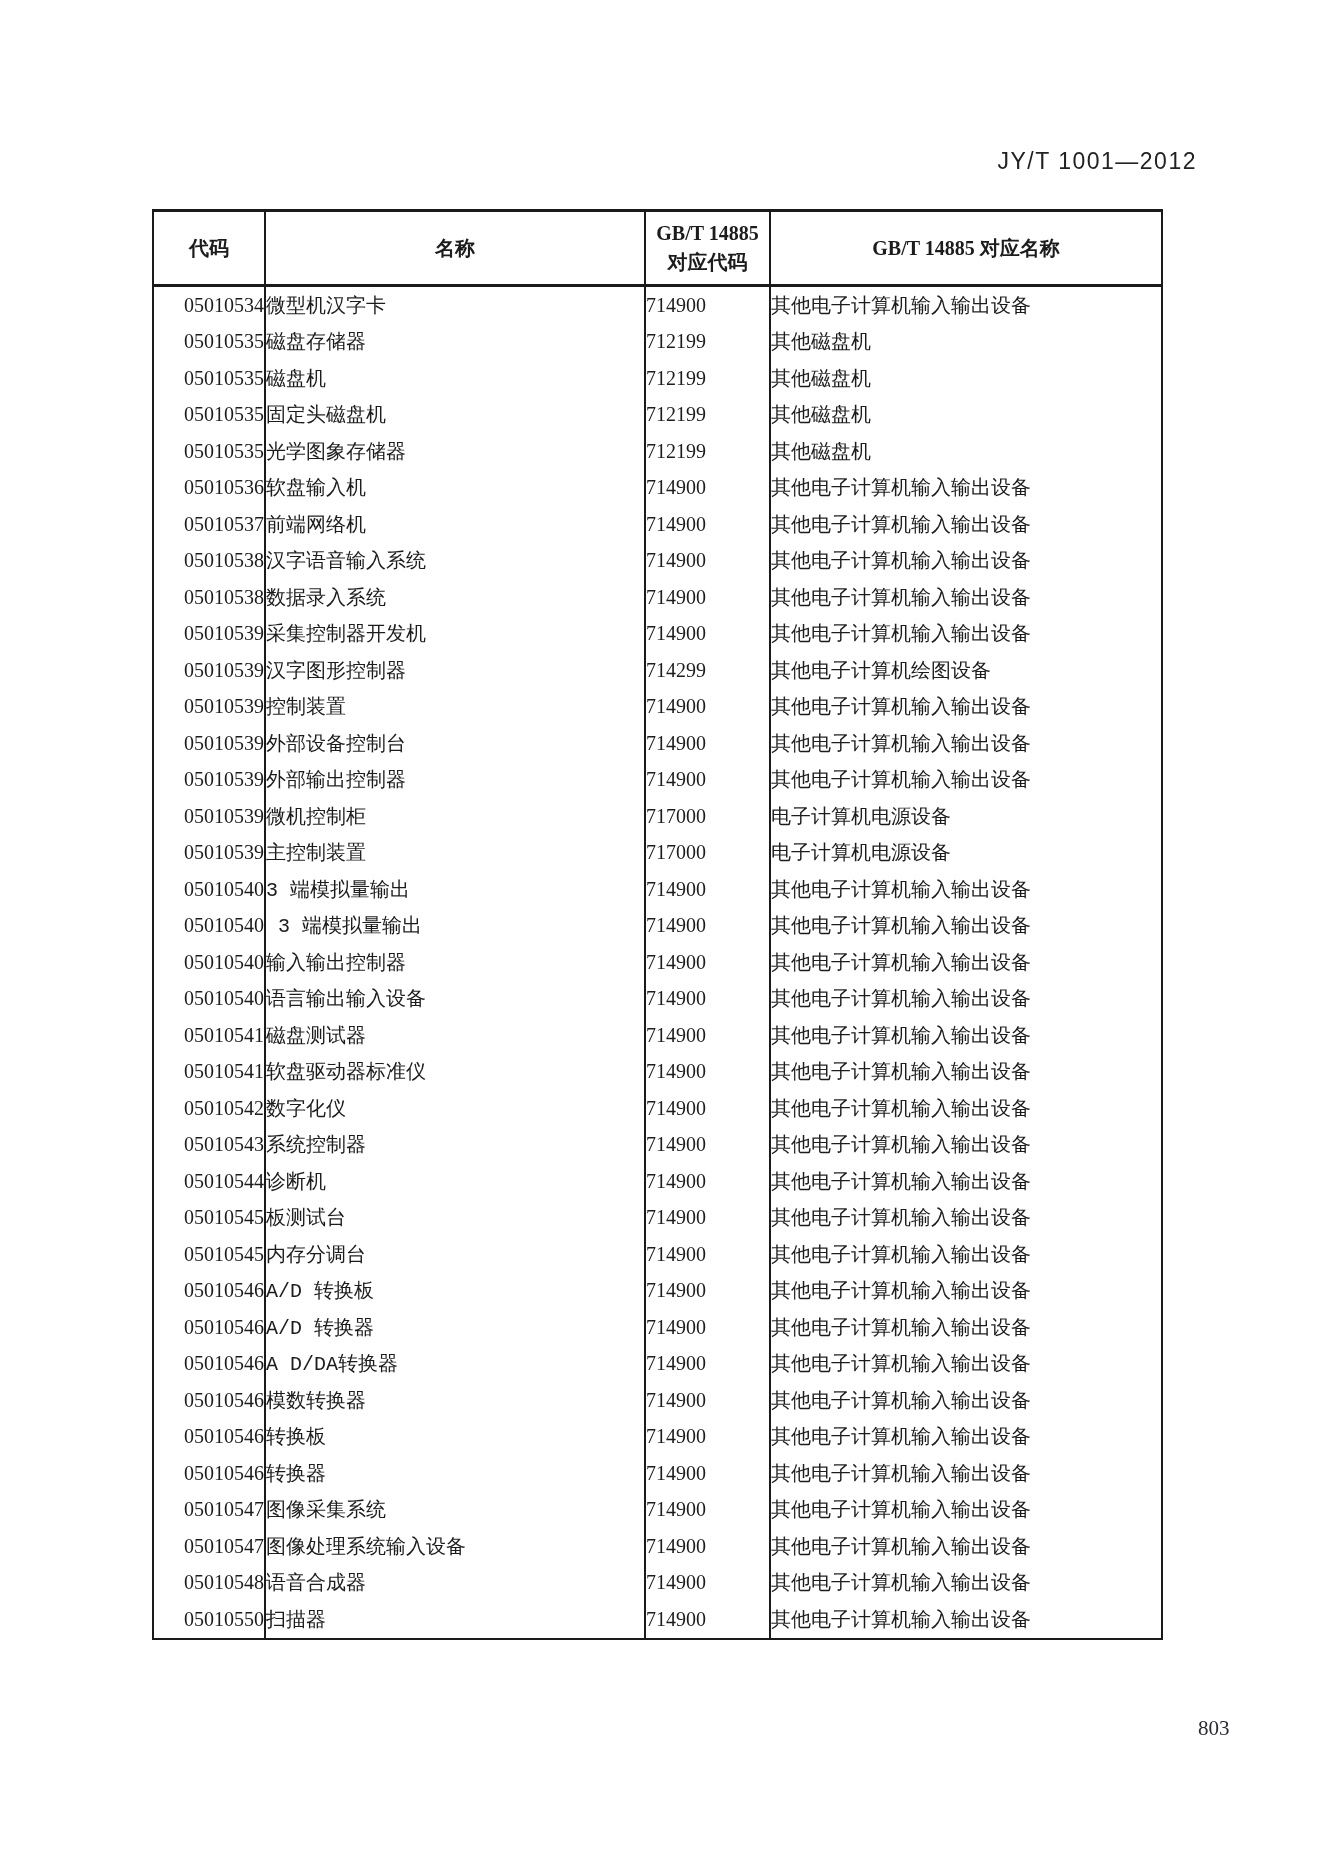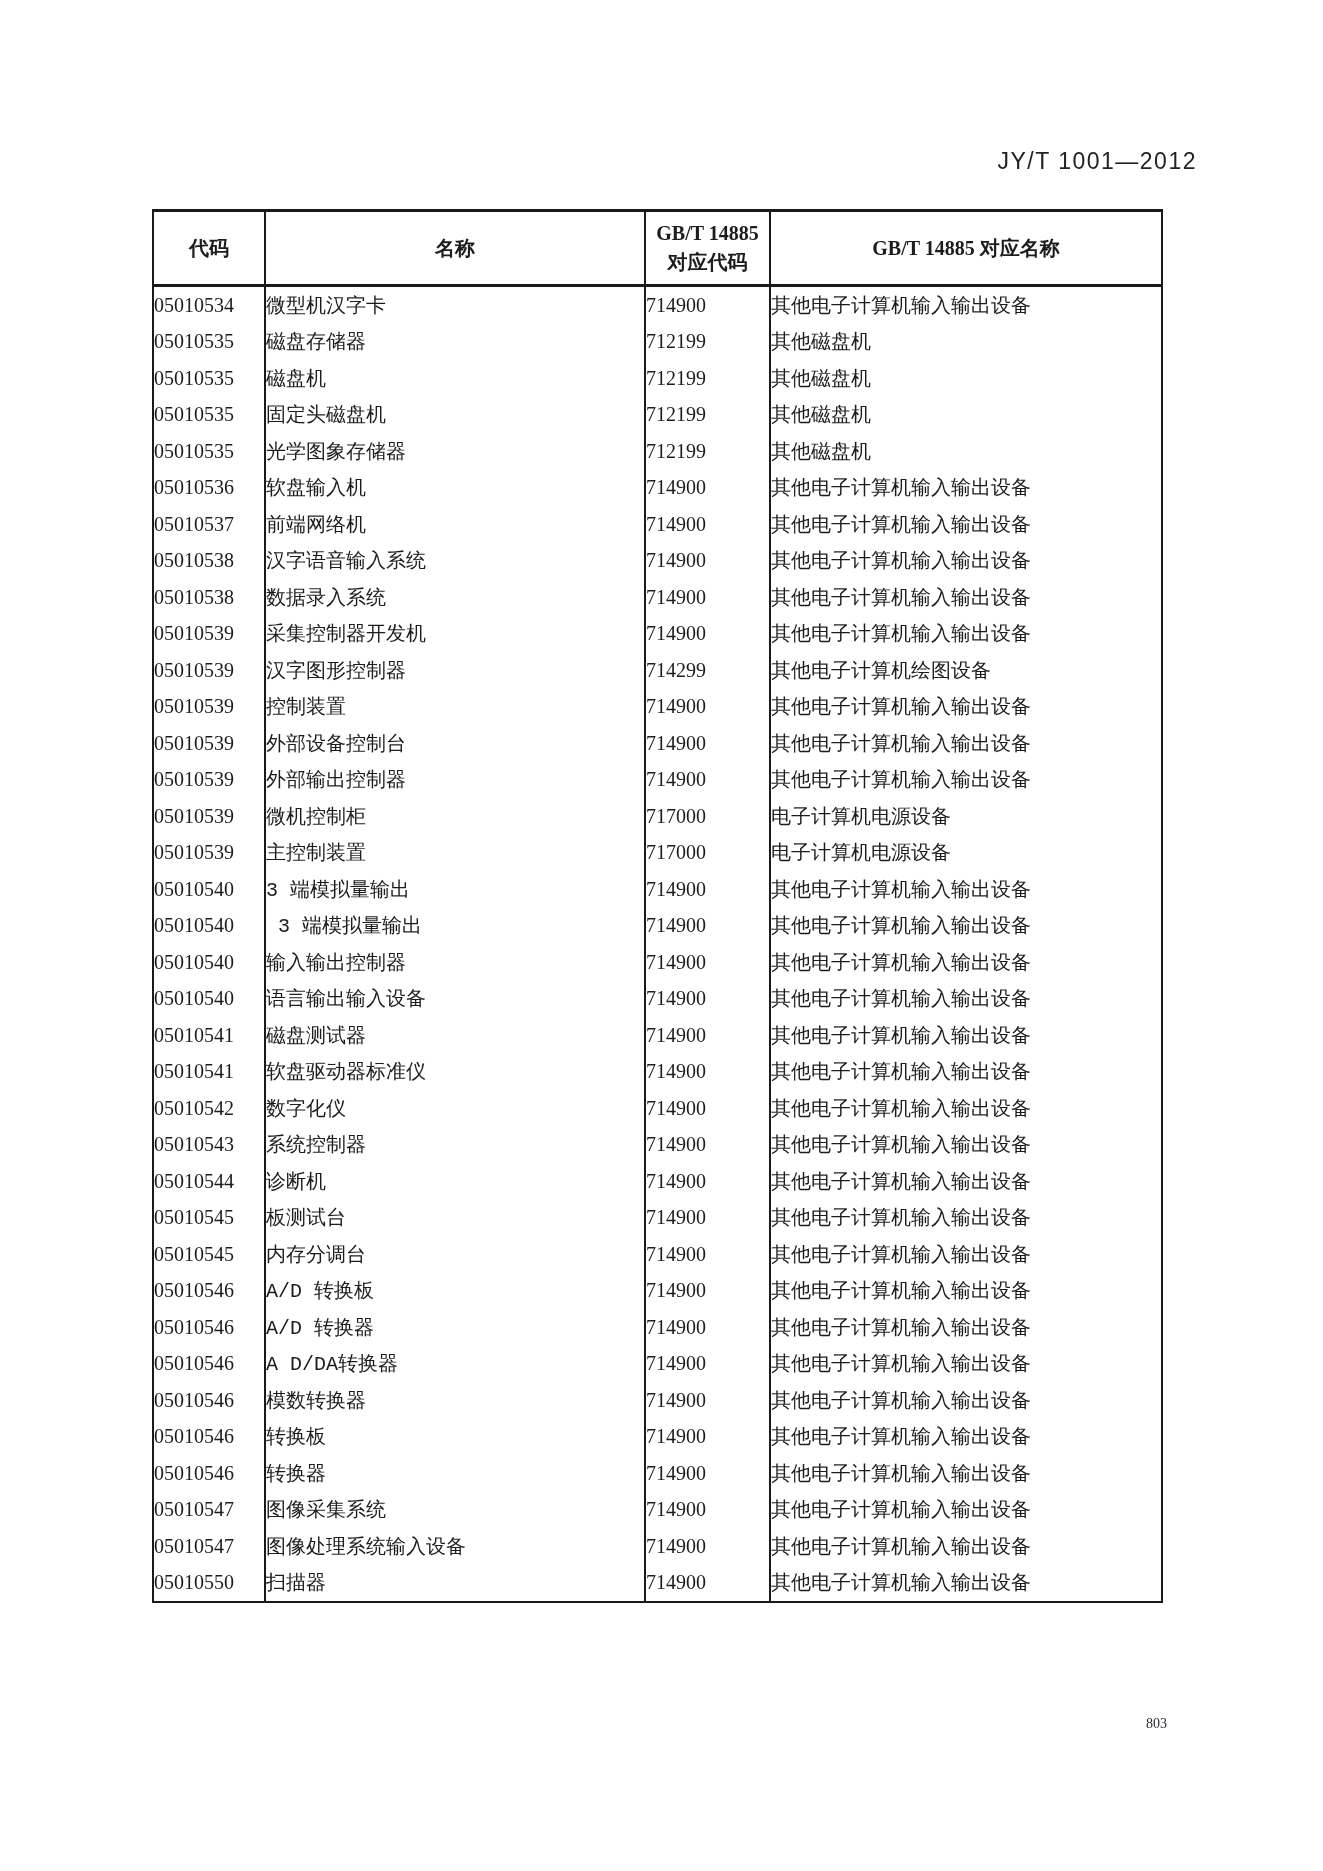--- a/index.html
+++ b/index.html
@@ -68,30 +68,30 @@
     font-weight: 600;
     font-size: 20px;
     line-height: 1.45;
   }
 
   table.main-table tbody td {
     height: 36.5px;
     vertical-align: middle;
   }
 
-  td.cell-code   { padding-left: 5px; }
+  td.cell-code   { padding-left: 5px; text-align: right; }
   td.cell-name   { padding-left: 7px; font-family: Liberation Mono, monospace; }
   td.cell-gbcode { padding-left: 5px; }
   td.cell-gbname { padding-left: 8px; }
 
   .page-number {
     position: absolute;
-    left: 1146px;
+    left: 1198px;
     top: 1716px;
-    font-size: 14px;
+    font-size: 21px;
     color: #2b2b36;
   }
 </style>
 </head>
 <body>
 
 <div class="doc-number">JY/T 1001—2012</div>
 
 <table class="main-table">
   <colgroup>
@@ -316,20 +316,26 @@
         <td class="cell-gbcode">714900</td>
         <td class="cell-gbname">其他电子计算机输入输出设备</td>
       </tr>
       <tr>
         <td class="cell-code">05010547</td>
         <td class="cell-name">图像处理系统输入设备</td>
         <td class="cell-gbcode">714900</td>
         <td class="cell-gbname">其他电子计算机输入输出设备</td>
       </tr>
       <tr>
+        <td class="cell-code">05010548</td>
+        <td class="cell-name">语音合成器</td>
+        <td class="cell-gbcode">714900</td>
+        <td class="cell-gbname">其他电子计算机输入输出设备</td>
+      </tr>
+      <tr>
         <td class="cell-code">05010550</td>
         <td class="cell-name">扫描器</td>
         <td class="cell-gbcode">714900</td>
         <td class="cell-gbname">其他电子计算机输入输出设备</td>
       </tr>
     </tbody>
 </table>
 
 <div class="page-number">803</div>
 

